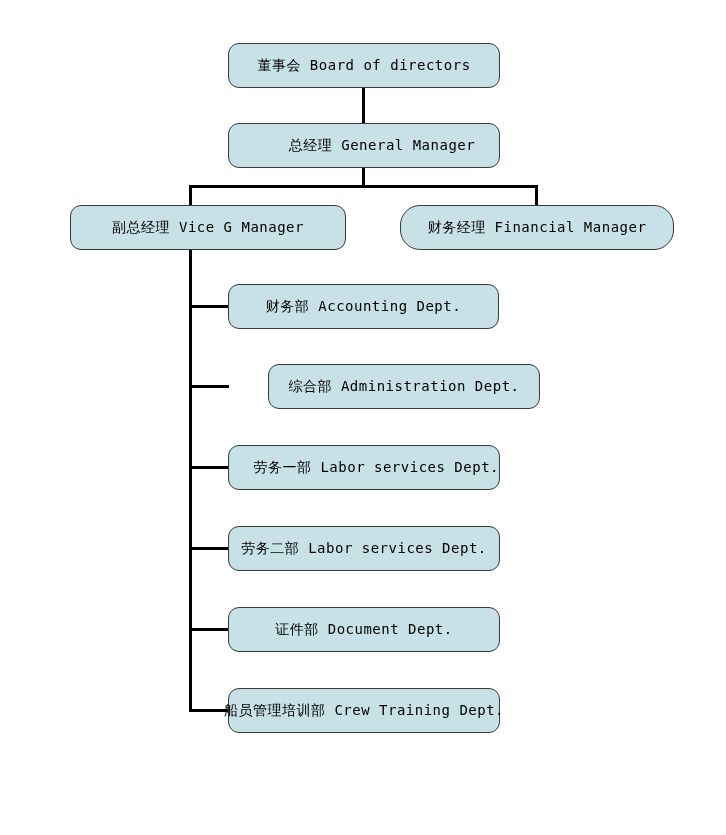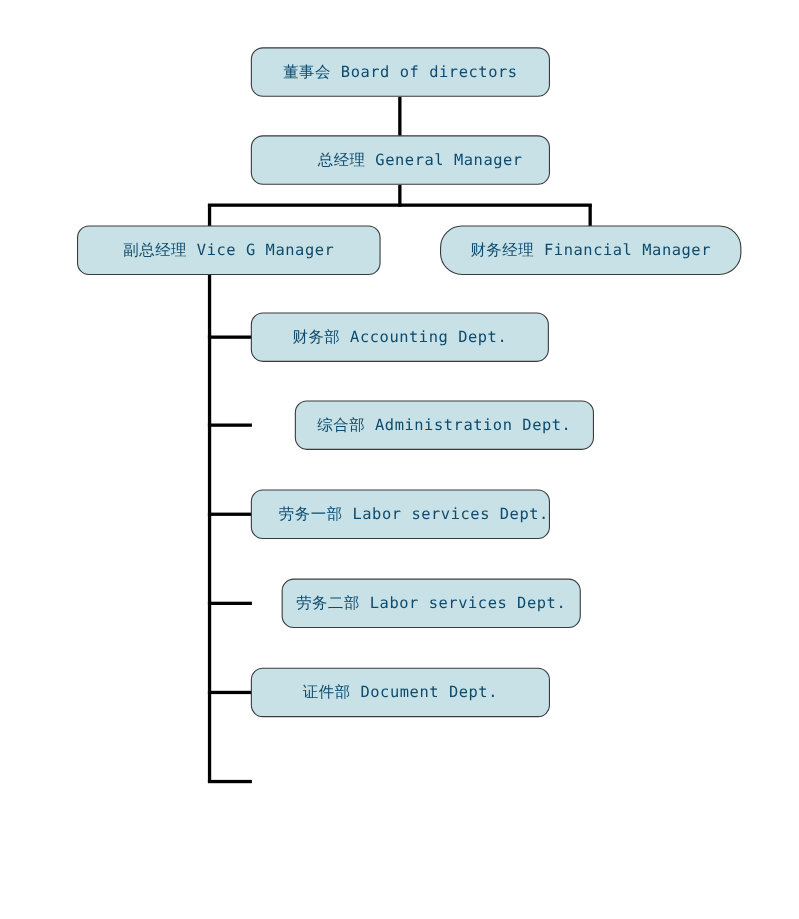--- a/index.html
+++ b/index.html
@@ -19,37 +19,37 @@
     position: absolute;
     box-sizing: border-box;
     background: #c7e1e6;
     border: 1px solid #3a3a3a;
     border-radius: 11px;
     display: flex;
     align-items: center;
     justify-content: center;
     text-align: center;
     font-size: 14px;
-    color: #0c4a6e;
+    color: #000000;
     letter-spacing: 0.5px;
     white-space: nowrap;
   }
   .line {
     position: absolute;
     background: #000000;
   }
   
   .n-board  { left: 228px; top: 43px;  width: 272px; height: 45px; }
   .n-gm     { left: 228px; top: 123px; width: 272px; height: 45px; padding-left: 36px; }
   .n-vgm    { left: 70px;  top: 205px; width: 276px; height: 45px; }
   .n-fm     { left: 400px; top: 205px; width: 274px; height: 45px; border-radius: 20px; }
   .n-dept1  { left: 228px; top: 284px; width: 271px; height: 45px; }
   .n-dept2  { left: 228px; top: 364px; width: 272px; height: 45px; margin-left: 40px; }
   .n-dept3  { left: 228px; top: 445px; width: 272px; height: 45px; justify-content: flex-end; }
-  .n-dept4  { left: 228px; top: 526px; width: 272px; height: 45px; margin-left: 28px; }
+  .n-dept4  { left: 228px; top: 526px; width: 272px; height: 45px; }
   .n-dept5  { left: 228px; top: 607px; width: 272px; height: 45px; }
   .n-dept6  { left: 228px; top: 688px; width: 272px; height: 45px; }
   
   .l-board-gm   { left: 362px; top: 88px;  width: 3px;   height: 36px; }
   .l-gm-down    { left: 362px; top: 168px; width: 3px;   height: 20px; }
   .l-split-h    { left: 189px; top: 185px; width: 349px; height: 3px; }
   .l-drop-left  { left: 189px; top: 186px; width: 3px;   height: 20px; }
   .l-drop-right { left: 535px; top: 186px; width: 3px;   height: 20px; }
   .l-trunk      { left: 189px; top: 249px; width: 3px;   height: 462px; }
   .l-stub1 { left: 189px; top: 305px; width: 40px; height: 3px; }
@@ -97,14 +97,17 @@
   </div>
   <div class="node n-dept3">
     <span>劳务一部 Labor services Dept.</span>
   </div>
   <div class="node n-dept4">
     <span>劳务二部 Labor services Dept.</span>
   </div>
   <div class="node n-dept5">
     <span>证件部 Document Dept.</span>
   </div>
+  <div class="node n-dept6">
+    <span>船员管理培训部 Crew Training Dept.</span>
+  </div>
 
 </div>
 
 </body></html>

